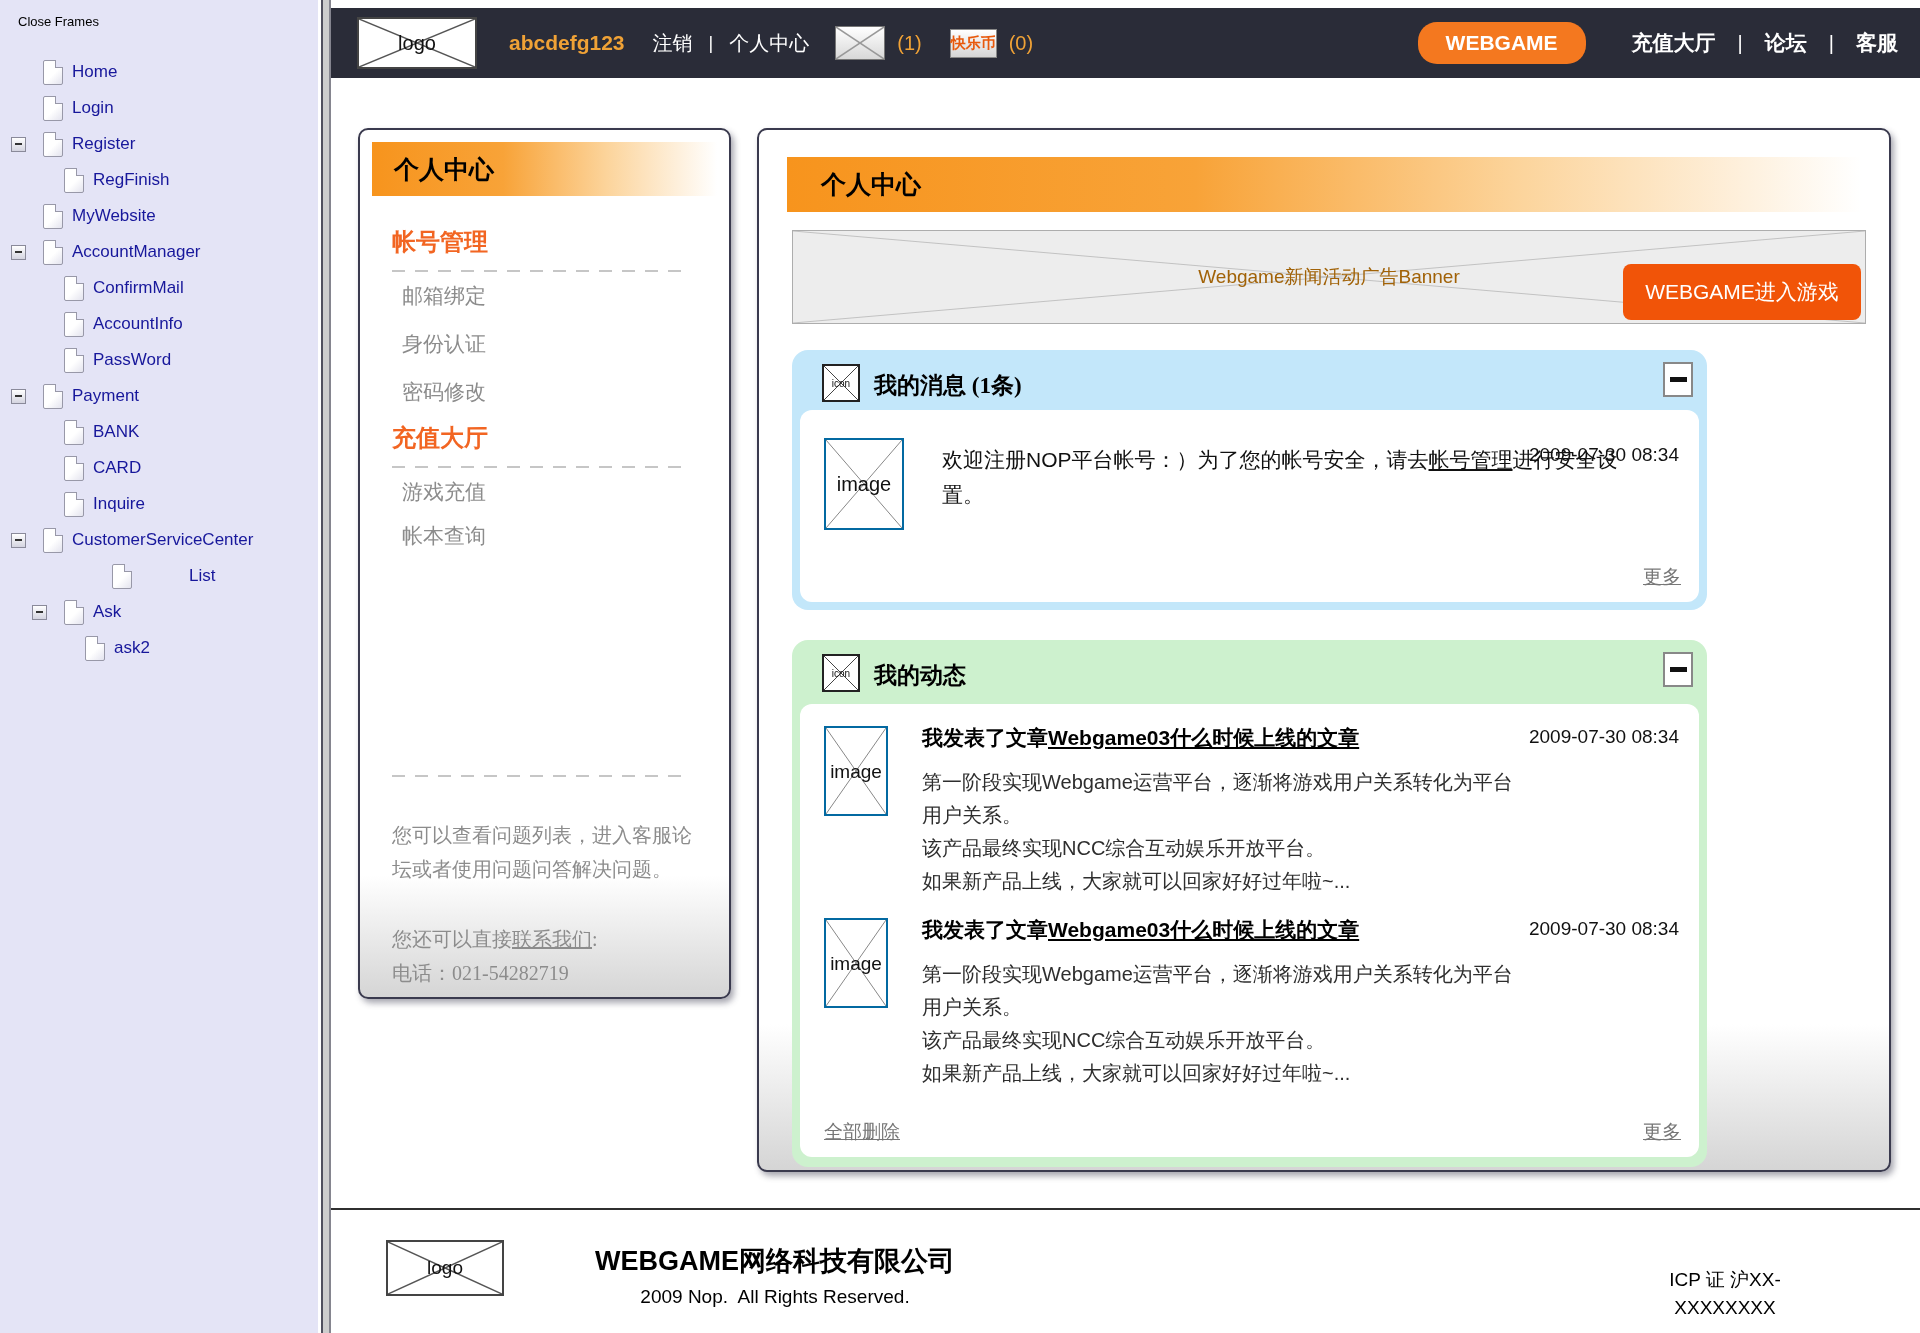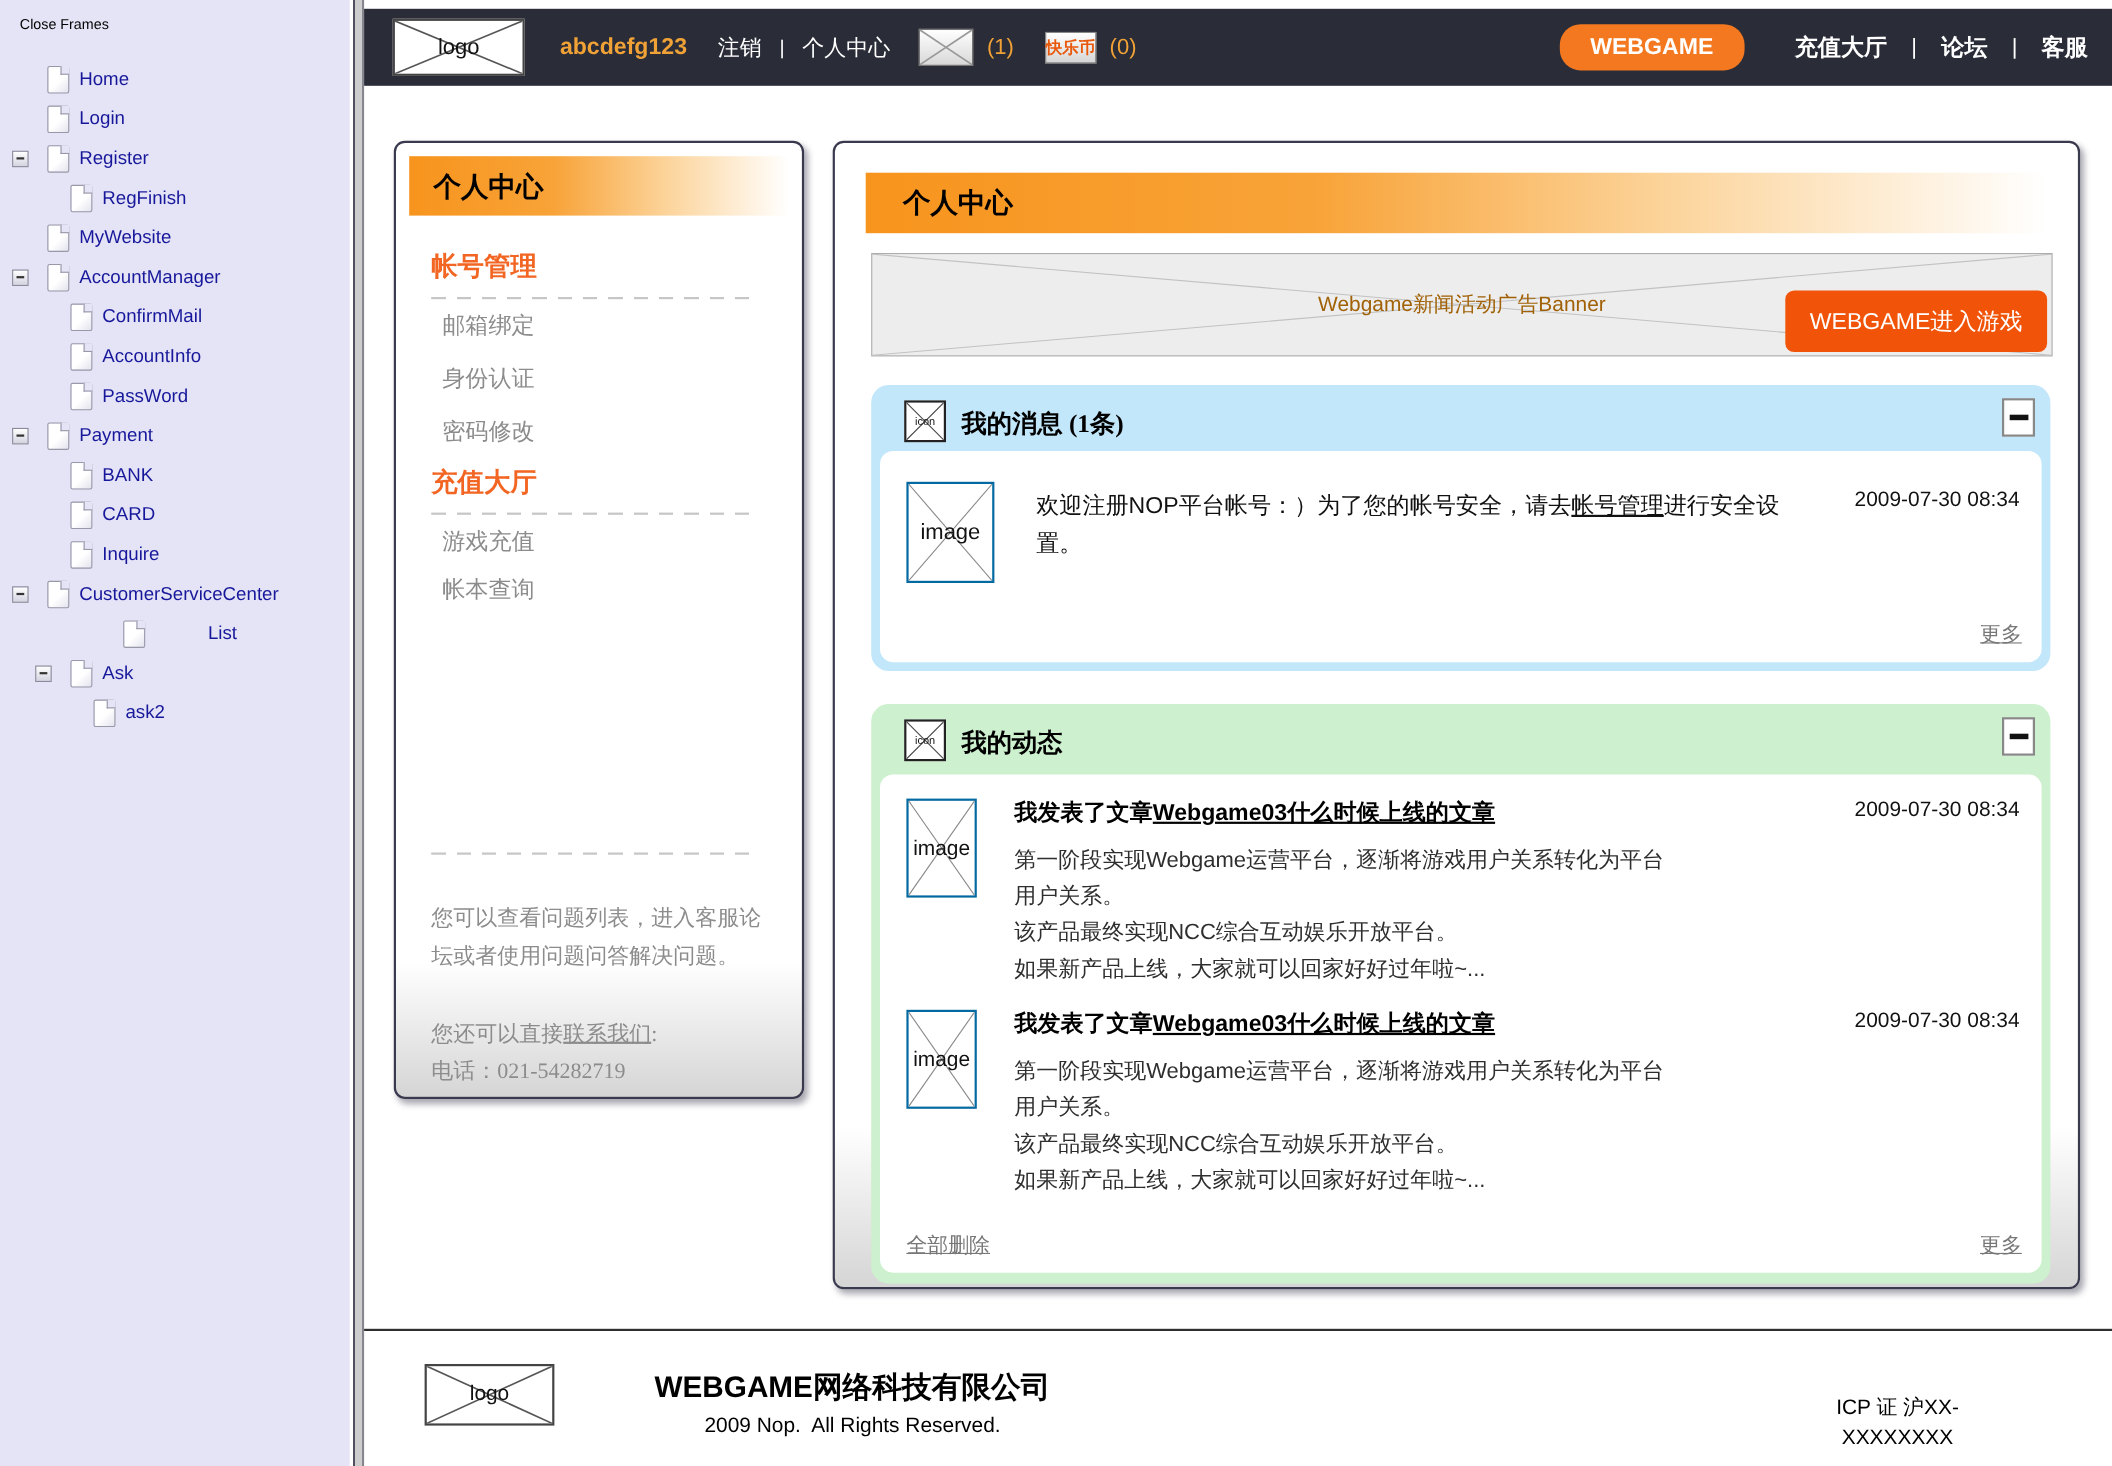--- a/index.html
+++ b/index.html
@@ -82,21 +82,21 @@
 
   
   .banner{position:absolute;left:33px;top:100px;width:1072px;height:92px;background:#EDEDED;
           border:1px solid #ADADAD;display:flex;align-items:center;justify-content:center;cursor:pointer;}
   .banner .xl line{stroke:#C2C2C2;stroke-width:1;}
   .banner-label{position:relative;z-index:1;font-size:19px;color:#a16207;}
   .enter-btn{position:absolute;top:134px;left:864px;width:238px;height:56px;background:#F15408;
              border:none;border-radius:8px;color:#fff;font-size:21px;cursor:pointer;
              display:flex;align-items:center;justify-content:center;font-family:"Liberation Sans",sans-serif;}
 
-  .section{position:absolute;left:33px;width:1072px;border-radius:16px;}
+  .section{position:absolute;left:33px;width:876px;border-radius:16px;padding-left:39px;}
   .blue-sec{top:220px;height:260px;background:#C3E7FA;}
   .green-sec{top:510px;height:527px;background:#CDF1CE;}
   .sec-head-icon{position:absolute;left:30px;top:14px;width:38px;height:38px;border:2px solid #222;}
   .sec-head-icon .xl line{stroke:#444;stroke-width:1;}
   .sec-head-icon .ph-label{font-size:10px;}
   .sec-head-title{position:absolute;left:82px;top:20px;font-family:"Liberation Serif",serif;
                   font-weight:bold;font-size:23px;color:#000;}
   .minimize-btn{position:absolute;right:14px;top:12px;width:30px;height:35px;background:#fff;
                 border:2px solid #888;display:flex;align-items:center;justify-content:center;
                 padding:0;cursor:pointer;}

